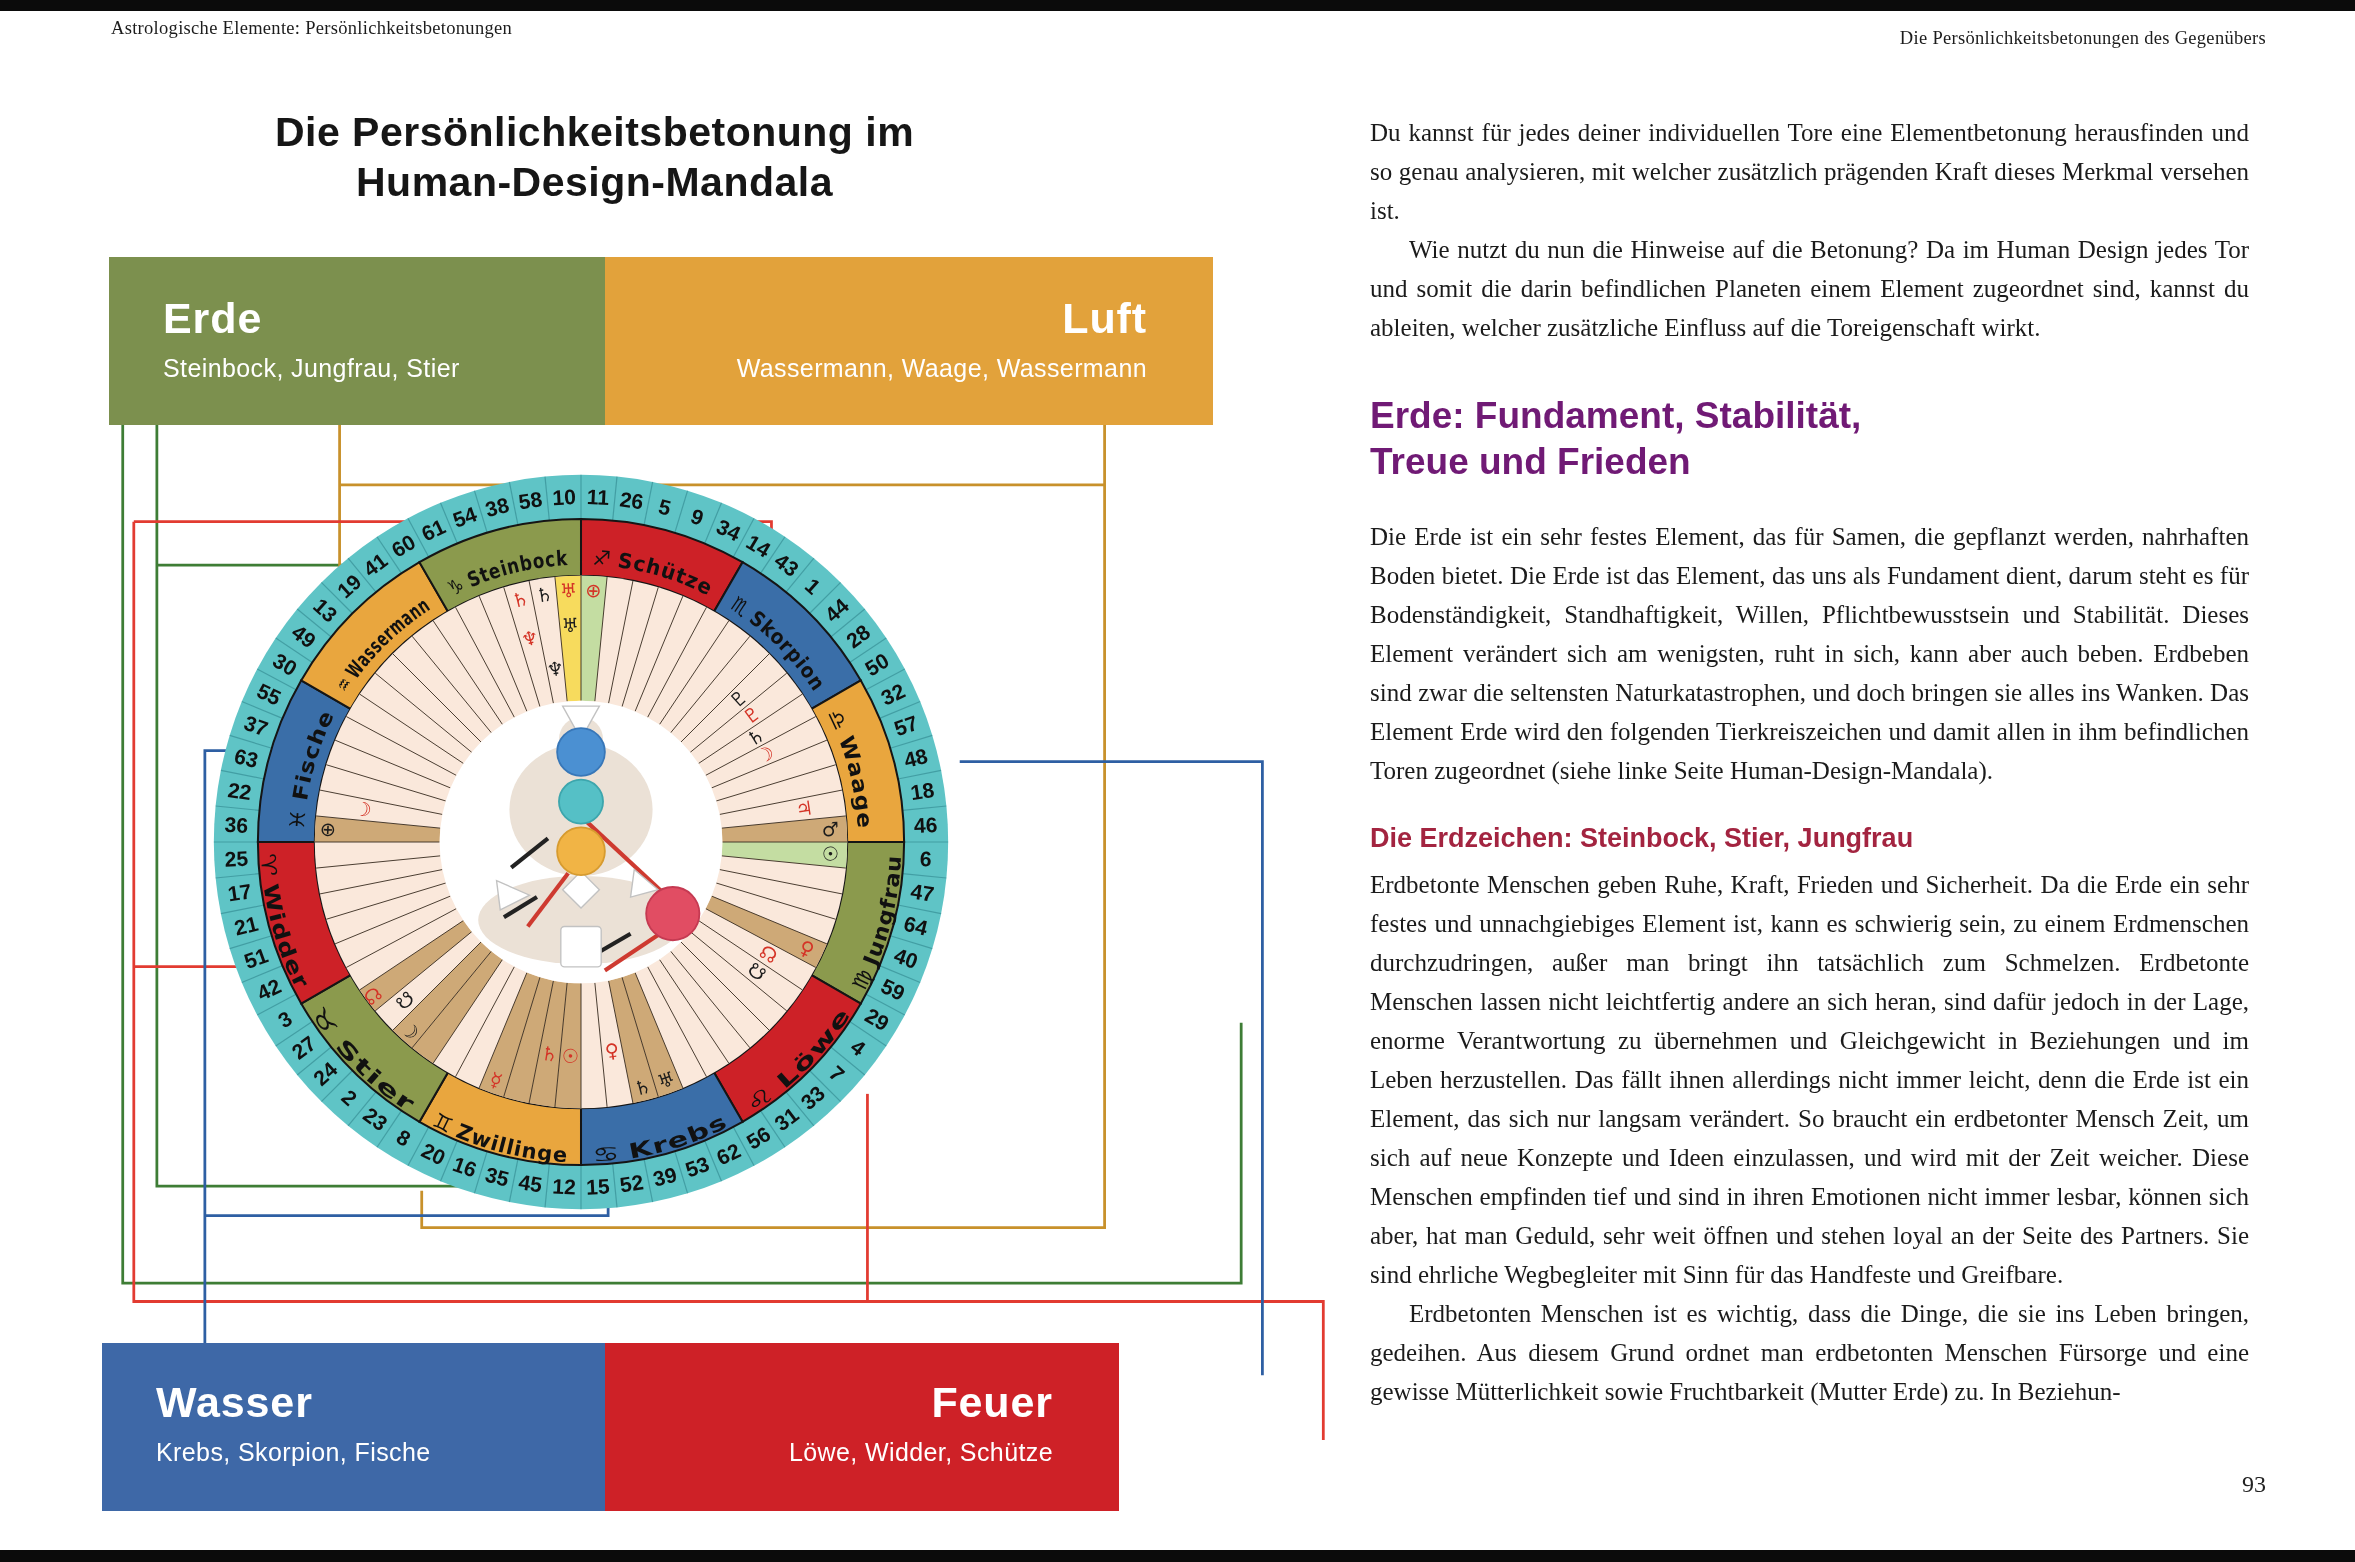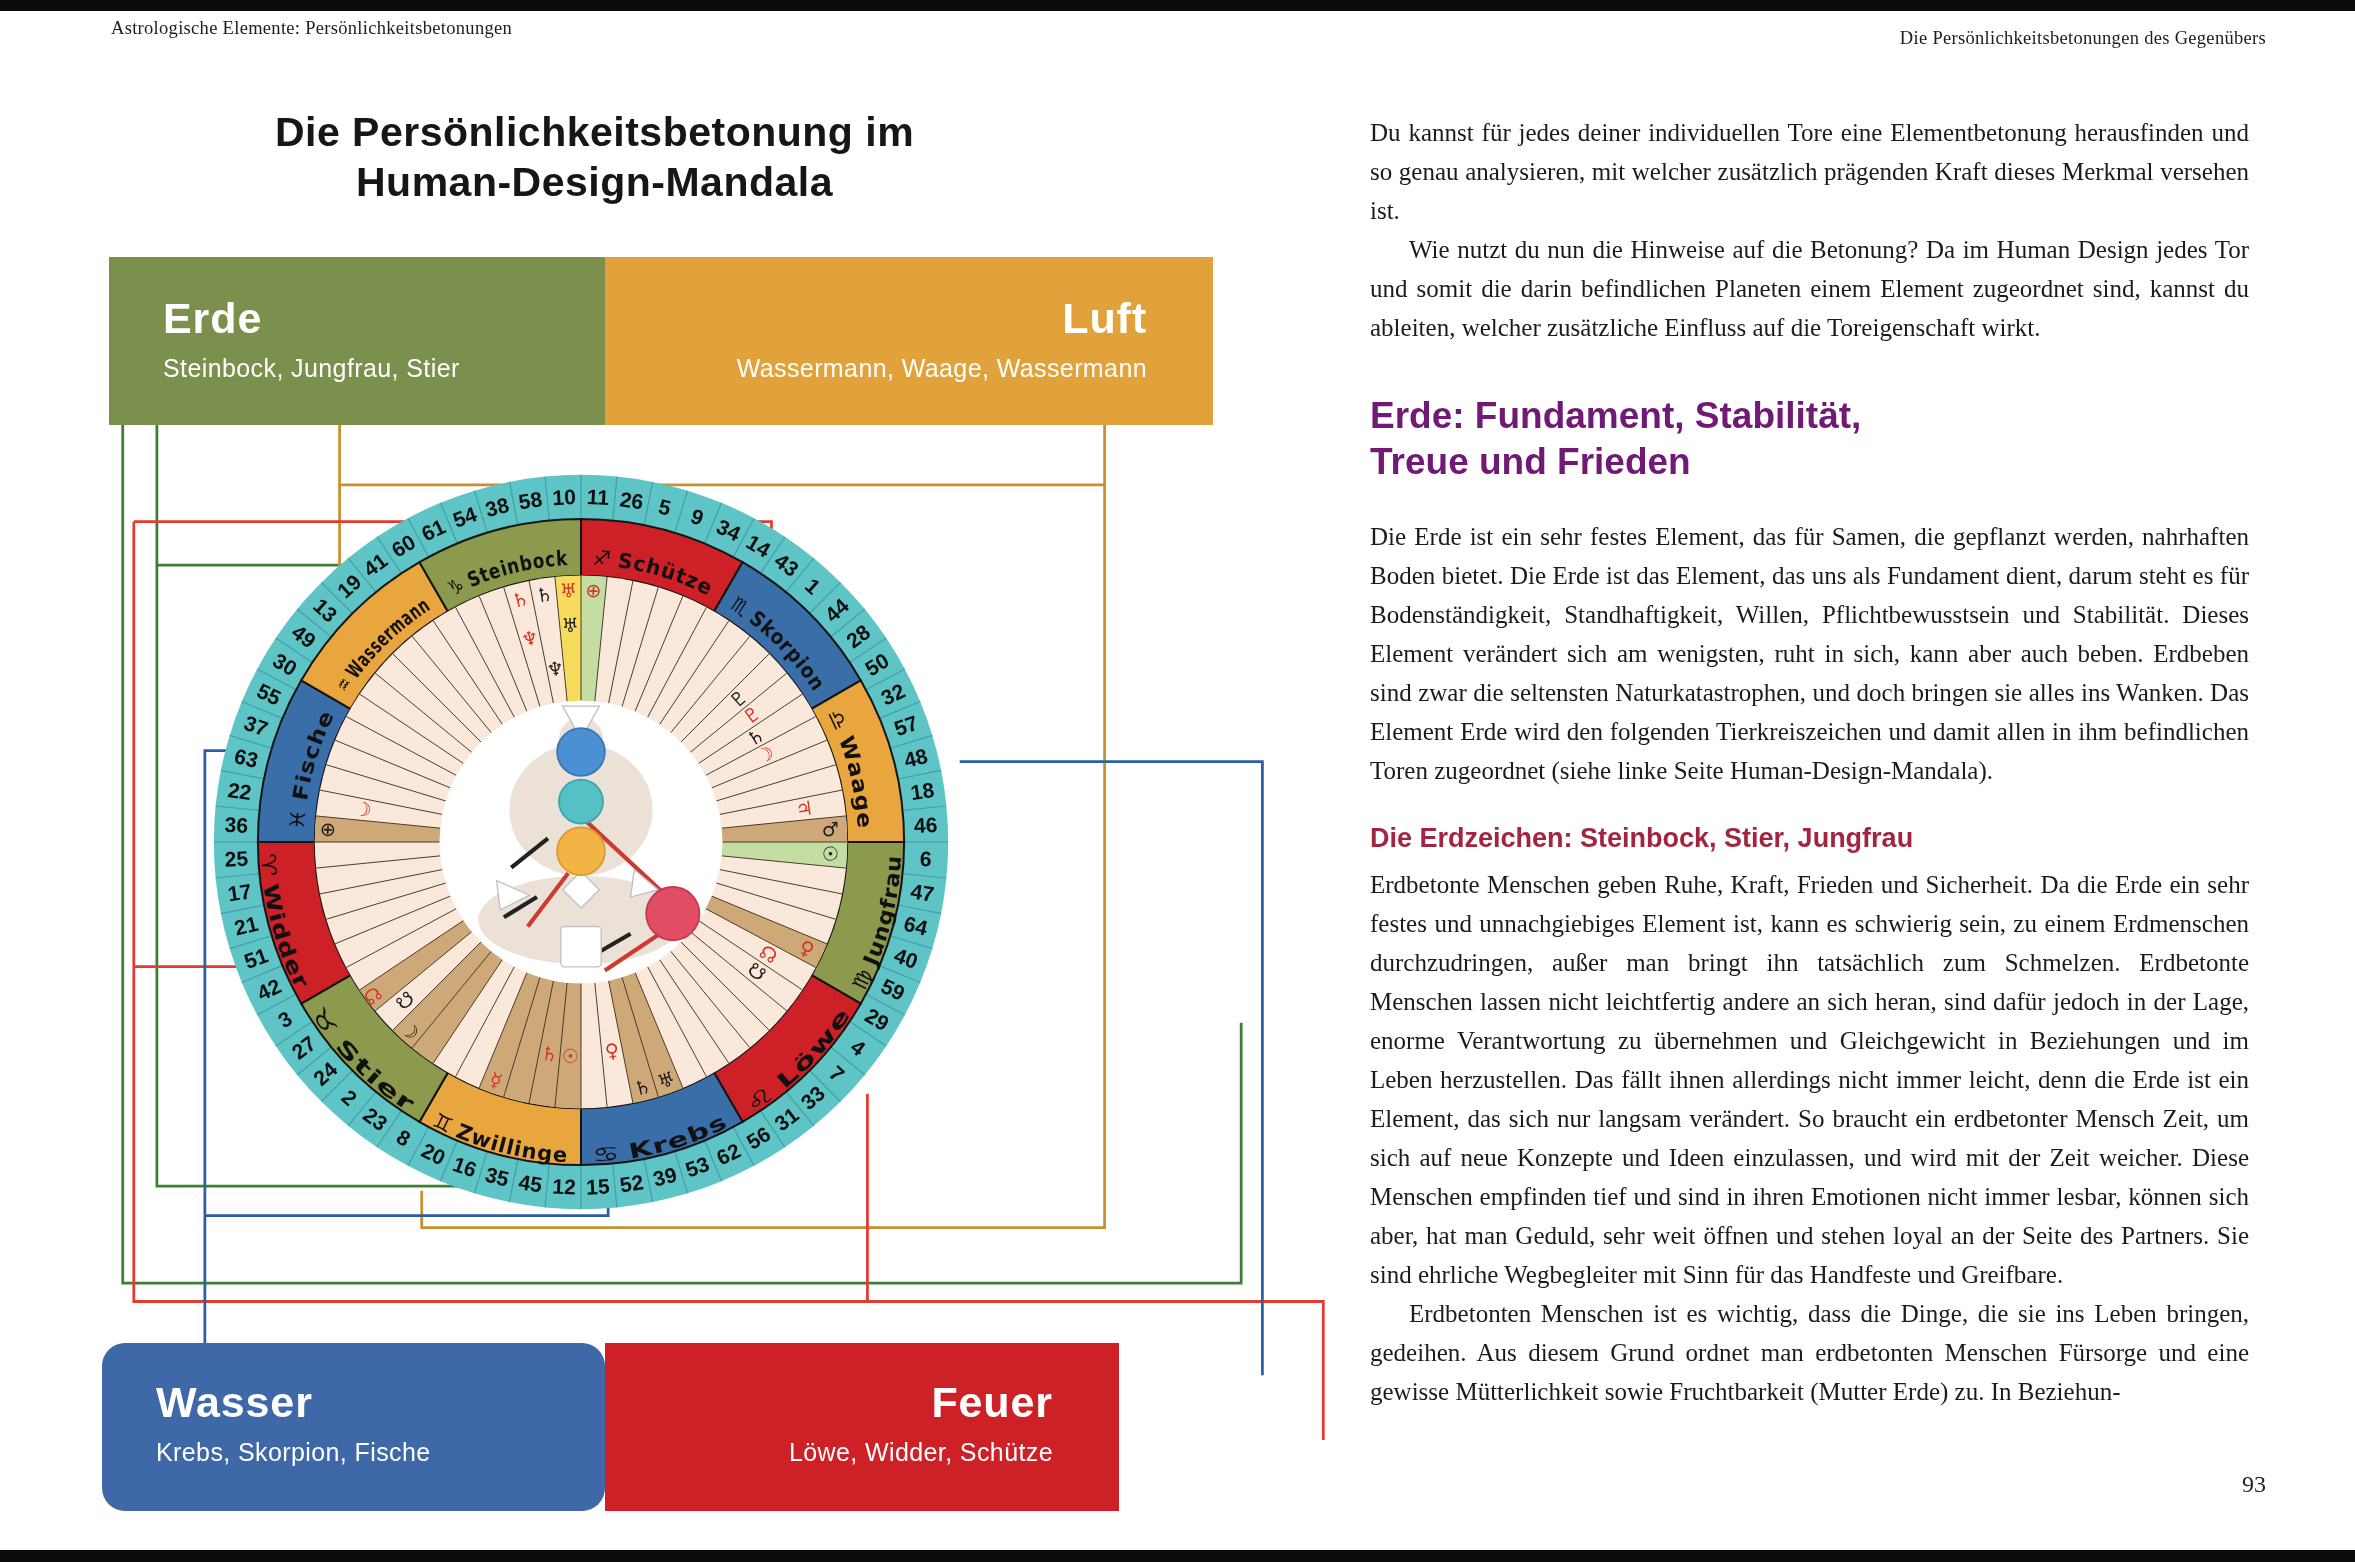--- a/index.html
+++ b/index.html
@@ -543,21 +543,21 @@
     </svg></div>
 
 <div id="box-erde" class="ebox left-al pad-top1" style="background: rgb(124, 144, 78);">
   <div class="t">Erde</div>
   <div class="s">Steinbock, Jungfrau, Stier</div>
 </div>
 <div id="box-luft" class="ebox right-al pad-top1" style="background: rgb(226, 162, 59);">
   <div class="t">Luft</div>
   <div class="s">Wassermann, Waage, Wassermann</div>
 </div>
-<div id="box-wasser" class="ebox left-al pad-top2" style="background: rgb(62, 104, 167); border-radius: 23px;">
+<div id="box-wasser" class="ebox left-al pad-top2" style="background: rgb(62, 104, 167);">
   <div class="t">Wasser</div>
   <div class="s">Krebs, Skorpion, Fische</div>
 </div>
 <div id="box-feuer" class="ebox right-al pad-top2" style="background: rgb(206, 33, 39);">
   <div class="t">Feuer</div>
   <div class="s">Löwe, Widder, Schütze</div>
 </div>
 
 <div class="article">
   <p>Du kannst für jedes deiner individuellen Tore eine Elementbetonung herausfinden und so genau analysieren, mit welcher zusätzlich prägenden Kraft dieses Merkmal versehen ist.</p>

